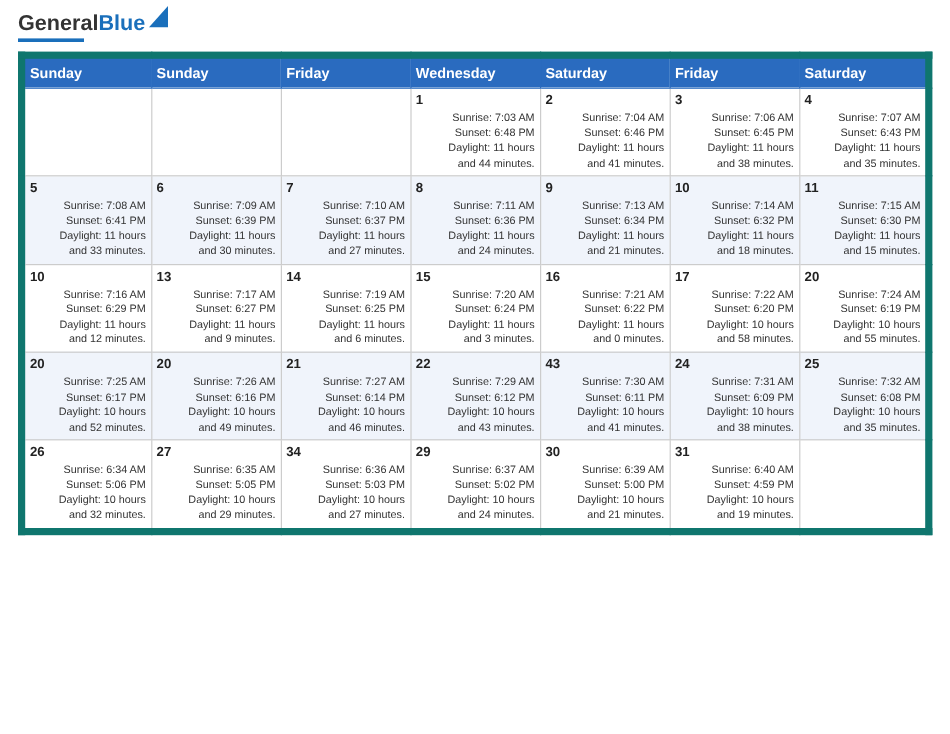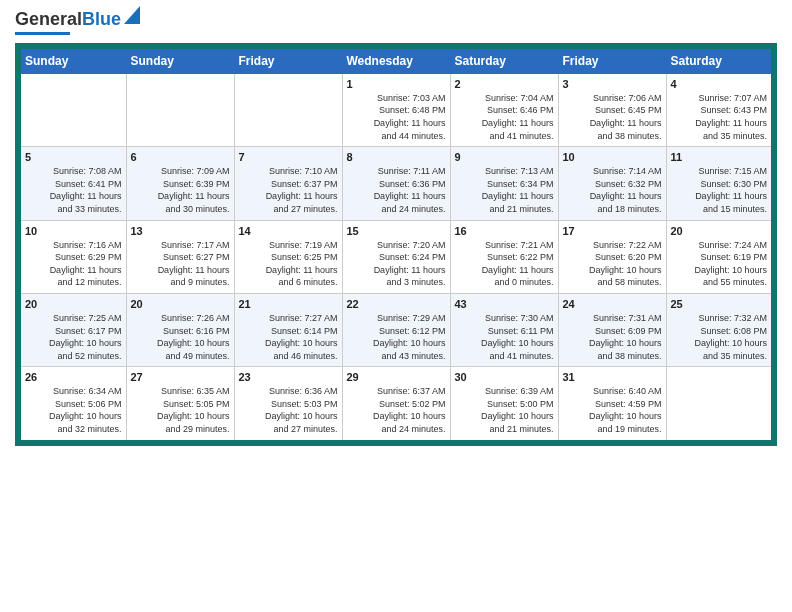--- a/index.html
+++ b/index.html
@@ -257,21 +257,21 @@
         <tr class="row-white">
           <td>
             <span class="day-number">26</span>
             <div class="day-info">Sunrise: 6:34 AM<br>Sunset: 5:06 PM<br>Daylight: 10 hours<br>and 32 minutes.</div>
           </td>
           <td>
             <span class="day-number">27</span>
             <div class="day-info">Sunrise: 6:35 AM<br>Sunset: 5:05 PM<br>Daylight: 10 hours<br>and 29 minutes.</div>
           </td>
           <td>
-            <span class="day-number">23</span>
+            <span class="day-number">34</span>
             <div class="day-info">Sunrise: 6:36 AM<br>Sunset: 5:03 PM<br>Daylight: 10 hours<br>and 27 minutes.</div>
           </td>
           <td>
             <span class="day-number">29</span>
             <div class="day-info">Sunrise: 6:37 AM<br>Sunset: 5:02 PM<br>Daylight: 10 hours<br>and 24 minutes.</div>
           </td>
           <td>
             <span class="day-number">30</span>
             <div class="day-info">Sunrise: 6:39 AM<br>Sunset: 5:00 PM<br>Daylight: 10 hours<br>and 21 minutes.</div>
           </td>

